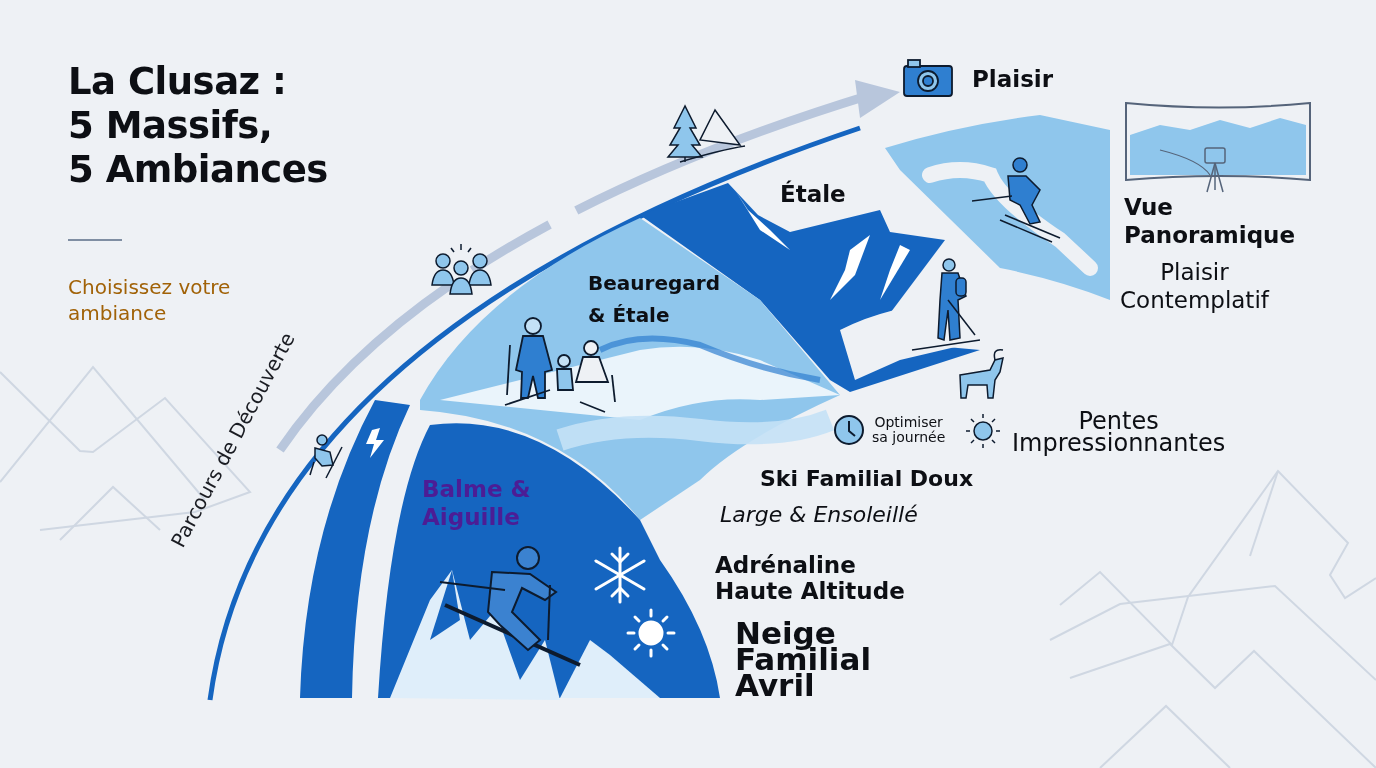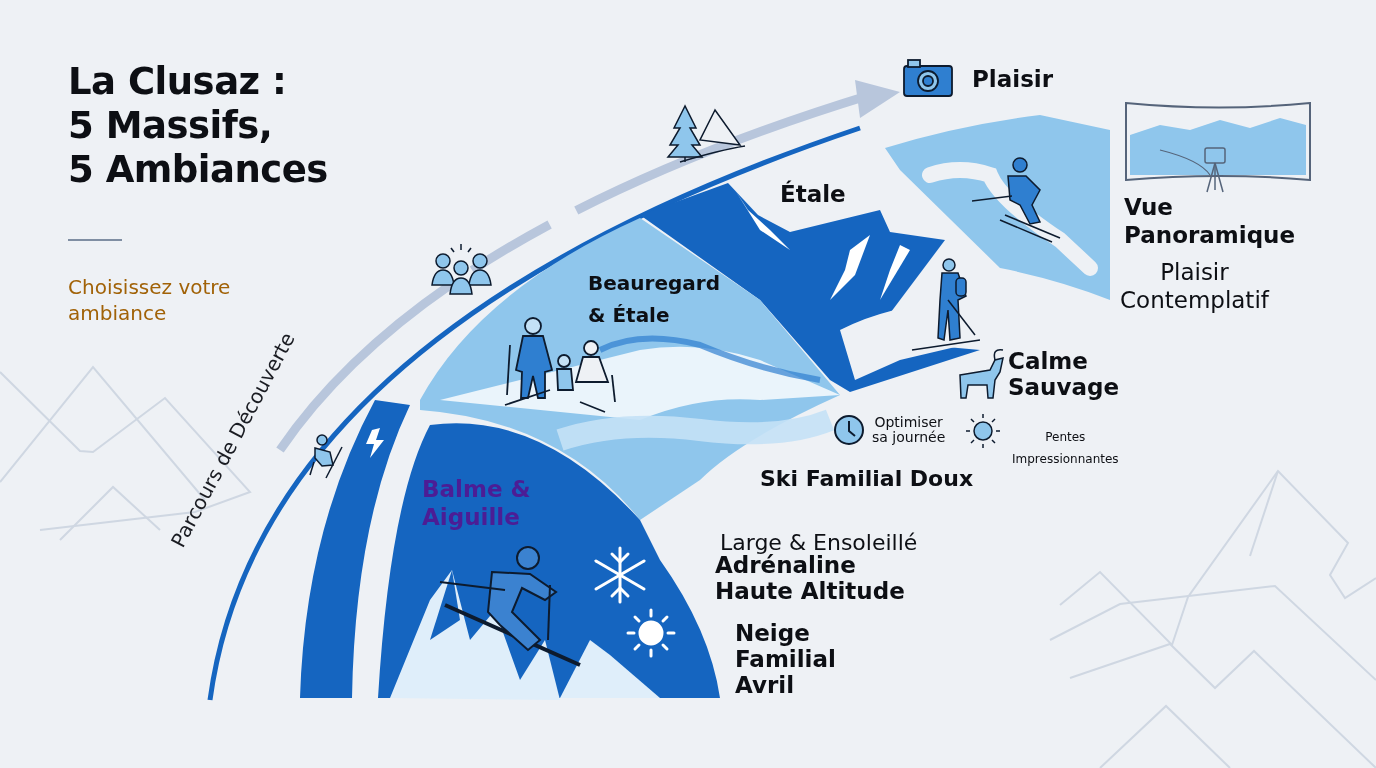--- a/index.html
+++ b/index.html
@@ -217,45 +217,41 @@
   <div class="vert">Parcours de Découverte</div>
 
   <div class="lbl massif-name white" style="left:422px; top:475px;">
     <div>Balme &amp;</div>
     <div>Aiguille</div>
   </div>
   <div class="lbl bold feature" style="left:715px; top:552px; font-size:23px;">
     <div>Adrénaline</div>
     <div>Haute Altitude</div>
   </div>
-  <div class="lbl bold feature" style="left:735px; top:620px; font-size:23px;">
+  <div class="lbl bold feature" style="left:735px; top:620px; font-size:31px;">
     <div>Neige</div>
     <div>Familial</div>
     <div>Avril</div>
   </div>
 
   <div class="lbl massif-name" style="left:588px; top:267px; font-size:20px; line-height:32px;">
     <div>Beauregard</div>
     <div>&amp; Étale</div>
   </div>
   <div class="lbl bold feature" style="left:760px; top:466px;">
     <div>Ski Familial Doux</div>
   </div>
-  <div class="lbl reg feature" style="left:720px; top:530px;">
+  <div class="lbl reg feature" style="left:720px; top:502px;font-style:italic;">
     <div>Large &amp; Ensoleillé</div>
   </div>
 
   <div class="lbl massif-name" style="left:780px; top:180px;">
     <div>Étale</div>
   </div>
-  <div class="lbl bold feature" style="left:1008px; top:348px; font-size:23px;">
-    <div>Calme</div>
-    <div>Sauvage</div>
-  </div>
-  <div class="lbl reg feature" style="left:1012px; top:426px; font-size:12px; line-height:22px;">
+  <div class="lbl reg feature" style="left:1012px; top:410px; font-size:24px; line-height:22px;">
     <div>Pentes</div>
     <div>Impressionnantes</div>
   </div>
 
   <div class="lbl reg small" style="left:872px; top:415px;">
     <div>Optimiser</div>
     <div>sa journée</div>
   </div>
 
   <div class="lbl massif-name" style="left:972px; top:65px;">

